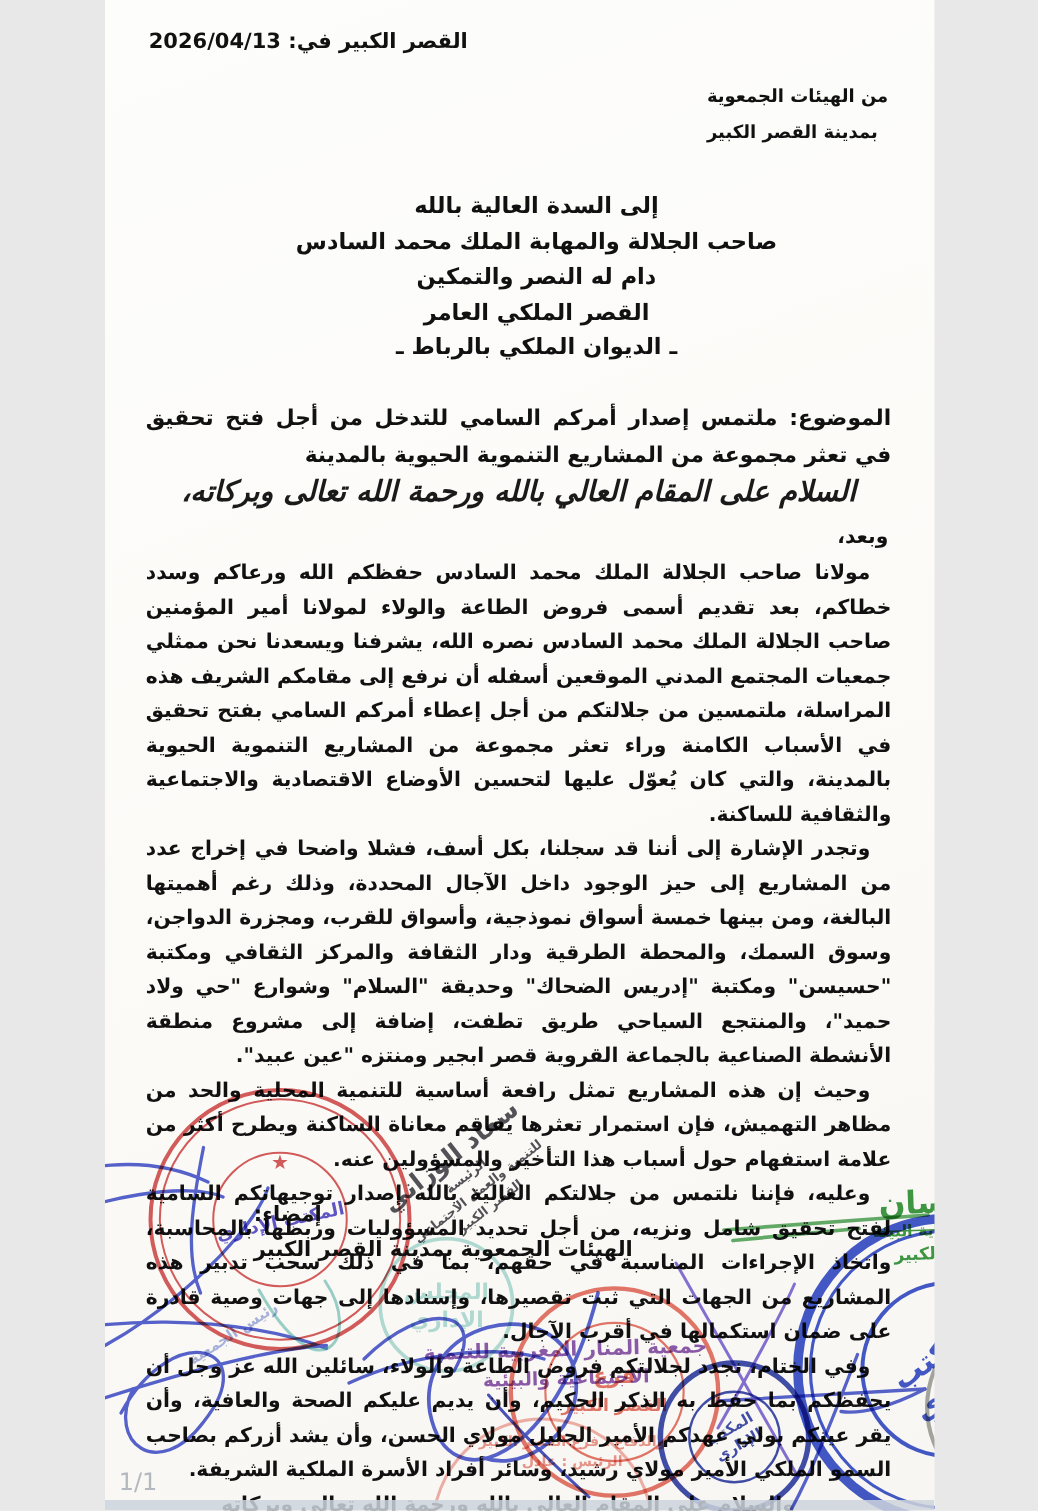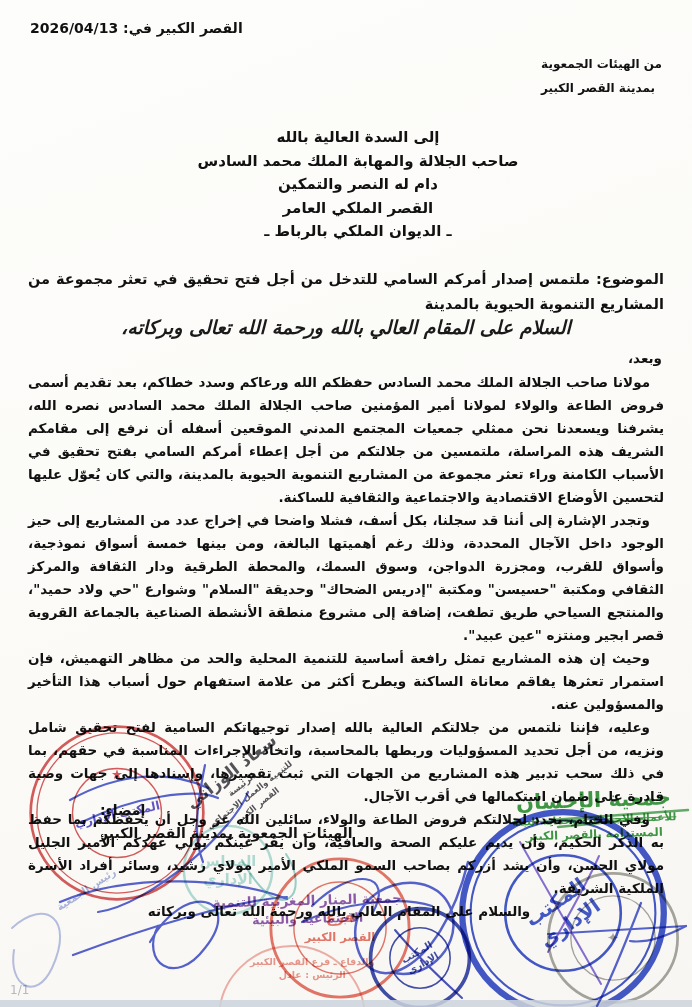--- a/index.html
+++ b/index.html
@@ -1,17 +1,17 @@
 <!DOCTYPE html>
 <html lang="ar" dir="rtl"><head>
 <meta charset="utf-8">
 <style>
   html,body{margin:0;padding:0;background:#e8e8e8;}
   #page{
-    position:relative; width:692px; height:1007px; margin:0 auto;
+    position:relative; width:553px; height:1007px; margin:0 auto;
     background:linear-gradient(160deg,#fdfdfb 0%,#fbfaf7 60%,#f7f6f2 100%);
     overflow:hidden; direction:rtl;
     font-family:"DejaVu Sans",sans-serif; color:#111;
   }
   .abs{position:absolute;}
   #letter-date{top:20px;left:30px;font-size:14px;font-weight:700;direction:rtl;}
   #sender{top:52px;right:30px;text-align:left;font-size:12px;font-weight:700;line-height:24px;}
   #addressee{top:126px;left:0;right:0;text-align:center;font-size:15px;font-weight:800;line-height:23.5px;letter-spacing:.2px;padding-left:24px;}
   #subject{top:267px;right:28px;left:28px;font-size:14.5px;font-weight:800;line-height:25px;text-align:justify;}
   #salutation{top:316px;left:0;right:0;text-align:center;font-family:"DejaVu Serif",serif;font-style:italic;font-weight:600;font-size:19px;color:#1a1a1a;}
@@ -37,21 +37,21 @@
   #stamp-ihsan .l1{font-size:21px;font-weight:800;letter-spacing:1px;line-height:24px;}
   #stamp-ihsan .l2{font-size:10.5px;font-weight:700;text-decoration:line-through;line-height:15px;}
   #stamp-ihsan .l3{font-size:11.5px;font-weight:700;line-height:15px;}
   #stamp-manar{top:890px;left:205px;width:205px;transform:rotate(-1.5deg);color:rgba(122,63,160,.85);}
   #stamp-manar .l1{font-size:13.5px;font-weight:800;line-height:20px;}
   #stamp-manar .l2{font-size:12.5px;font-weight:800;line-height:18px;}
   .fragment{position:absolute;mix-blend-mode:multiply;font-weight:700;pointer-events:none;}
   #frag-red{top:955px;left:250px;color:rgba(224,85,69,.6);font-size:9.5px;line-height:13px;text-align:center;}
   #frag-blue{top:884px;left:52px;transform:rotate(-33deg);color:rgba(100,120,200,.55);font-size:10px;}
   #frag-arc{top:945px;left:218px;width:144px;height:144px;border:2px solid rgba(224,85,69,.45);border-radius:50%;}
-  #page-num{bottom:10px;left:10px;right:auto;color:#b4b8bf;font-size:12px;direction:ltr;}
+  #page-num{bottom:10px;left:10px;right:auto;color:#b4b8bf;font-size:16px;direction:ltr;}
   #scan-strip{left:0;right:0;bottom:0;height:7px;background:#ccd3dc;opacity:.85;}
   #sign-overlay{position:absolute;inset:0;mix-blend-mode:multiply;z-index:3;pointer-events:none;}
 </style>
 </head>
 <body>
 
 <div id="page">
 
   <div id="letter-date" class="abs">القصر الكبير في: 2026/04/13</div>
   <div id="sender" class="abs">

